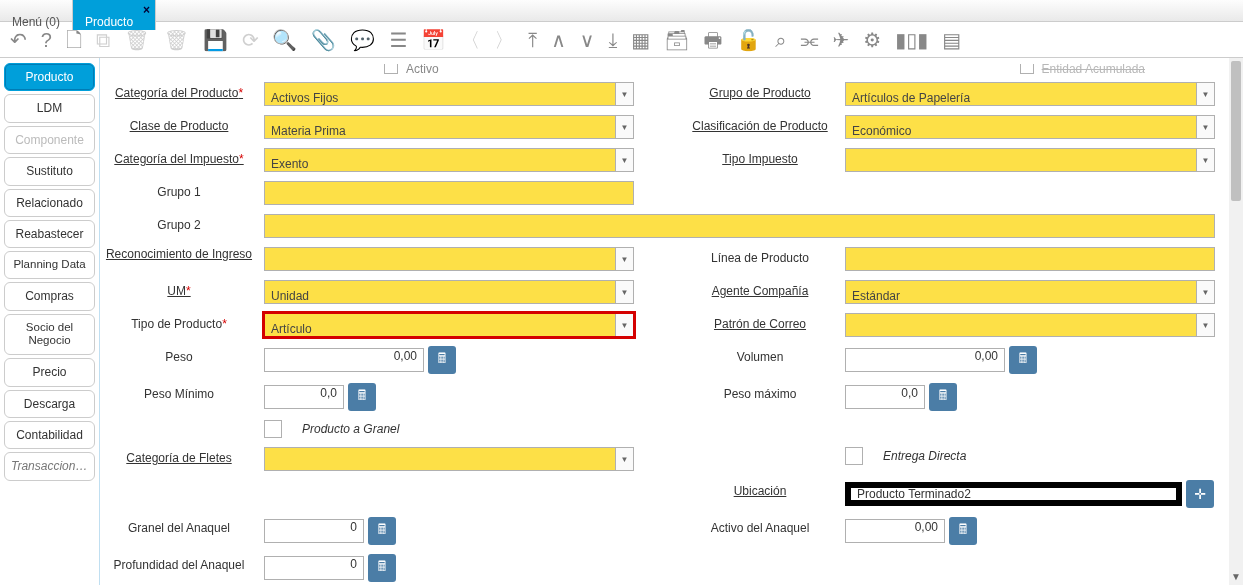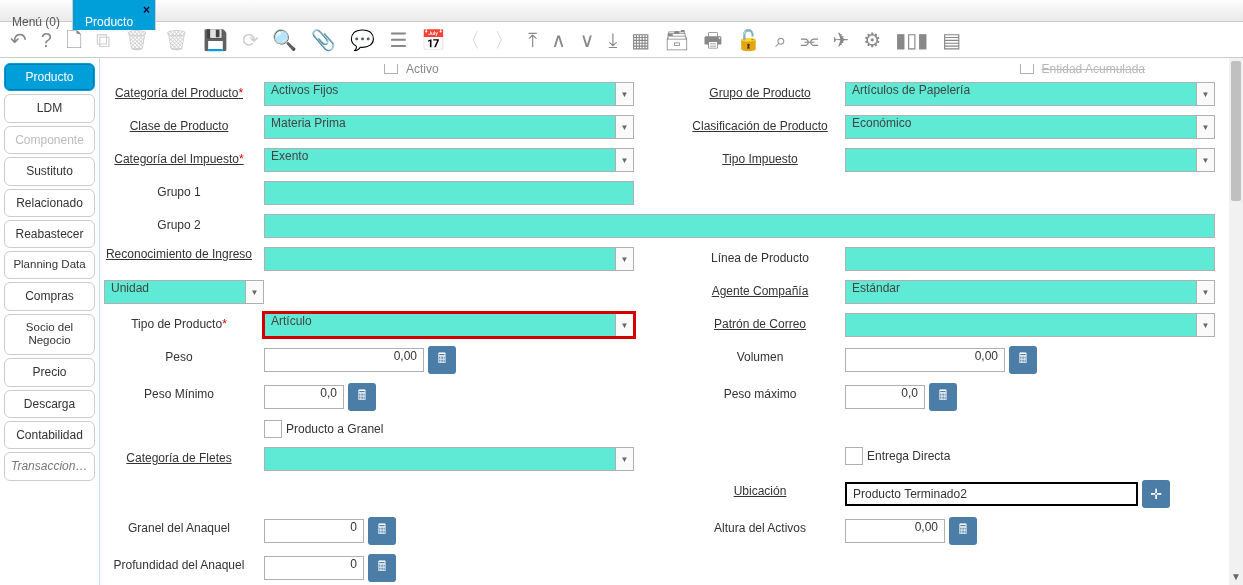--- a/index.html
+++ b/index.html
@@ -31,32 +31,32 @@
   .form-area { display:grid; grid-template-columns: 160px 370px 1fr 160px 370px; row-gap:9px; column-gap:0; }
   .lbl { text-align:center; padding-right:10px; padding-top:4px; font-size:12px; color:#333; }
   .lbl.u { text-decoration: underline; }
   .lbl .req { color:#d40000; }
   .cell {}
   .full { grid-column: 2 / span 4; }
   .pair-right-label { grid-column:4; }
   .pair-right-input { grid-column:5;border-radius:6px; }
   .gap { grid-column:3; }
 
-  .select, .text-input { width:100%; height:24px; border:1px solid #B0B0B0; background:#5eead4; display:flex; align-items:flex-start; }
+  .select, .text-input { width:100%; height:24px; border:1px solid #B0B0B0; background:#fde047; display:flex; align-items:flex-end; }
   .select { position:relative; }
   .select .val { flex:1; padding:0 6px; color:#444; white-space:nowrap; overflow:hidden; }
   .select .dd-btn { width:18px; height:100%; border-left:1px solid #B0B0B0; display:flex; align-items:center; justify-content:center; color:#666; font-size:8px; cursor:pointer; background:#FAFAFA; }
   .select.highlight { outline:3px solid #d40000; outline-offset:-1px; }
 
   .num-group { display:flex; align-items:center; }
   .num-input { width:160px; height:24px; border:1px solid #B0B0B0; text-align:right; padding-right:6px; }
-  .loc-input { width:293px; height:24px; border:2px solid #000000; padding:0 6px; display:flex; align-items:center; }
+  .loc-input { width:337px; height:24px; border:6px solid #000000; padding:0 6px; display:flex; align-items:center; }
   .side-btn { width:28px; height:28px; background:#4B7DA6; color:#fff; display:flex; align-items:center; justify-content:center; border-radius:3px; margin-left:4px; cursor:pointer; font-size:14px; }
 
-  .check-group { display:flex; align-items:center; gap:4px; }
+  .check-group { display:flex; align-items:center; gap:20px;font-style:italic; }
   .checkbox { width:18px; height:18px; border:1px solid #B0B0B0; display:flex; align-items:center; justify-content:center; background:#fff; cursor:pointer; }
   .checkbox.checked::before { content:"✓"; font-size:14px; color:#002; }
 
   .partial-row { display:flex; align-items:center; gap:8px; margin-left:170px; margin-bottom:6px;text-align:right; }
   .cut-checkbox { width:14px; height:10px; border:1px solid #B0B0B0; border-top:none; margin-left: 110px; }
   .cut-label { color:#888; font-size:12px; }
 
 </style>
 </head>
 <body>
@@ -199,20 +199,21 @@
               <span class="val"></span>
               <span class="dd-btn">▼</span>
             </div>
           </div>
         <div class="gap"></div>
         <div class="lbl pair-right-label">Línea de Producto</div>
         <div class="cell pair-right-input">
             <div class="text-input"></div>
           </div>
 
+        <div class="lbl u"><span>UM</span><span class="req">*</span></div>
         <div class="cell">
             <div class="select">
               <span class="val">Unidad</span>
               <span class="dd-btn">▼</span>
             </div>
           </div>
         <div class="gap"></div>
         <div class="lbl u pair-right-label">Agente Compañía</div>
         <div class="cell pair-right-input">
             <div class="select">
@@ -307,21 +308,21 @@
           </div>
 
         <div class="lbl">Granel del Anaquel</div>
         <div class="cell">
             <div class="num-group">
               <div class="num-input" style="width:100px">0</div>
               <div class="side-btn">🖩</div>
             </div>
           </div>
         <div class="gap"></div>
-        <div class="lbl pair-right-label">Altura del Activos</div>
+        <div class="lbl pair-right-label">Activo del Anaquel</div>
         <div class="cell pair-right-input">
             <div class="num-group">
               <div class="num-input" style="width:100px">0,00</div>
               <div class="side-btn">🖩</div>
             </div>
           </div>
 
         <div class="lbl">Profundidad del Anaquel</div>
         <div class="cell">
             <div class="num-group">

